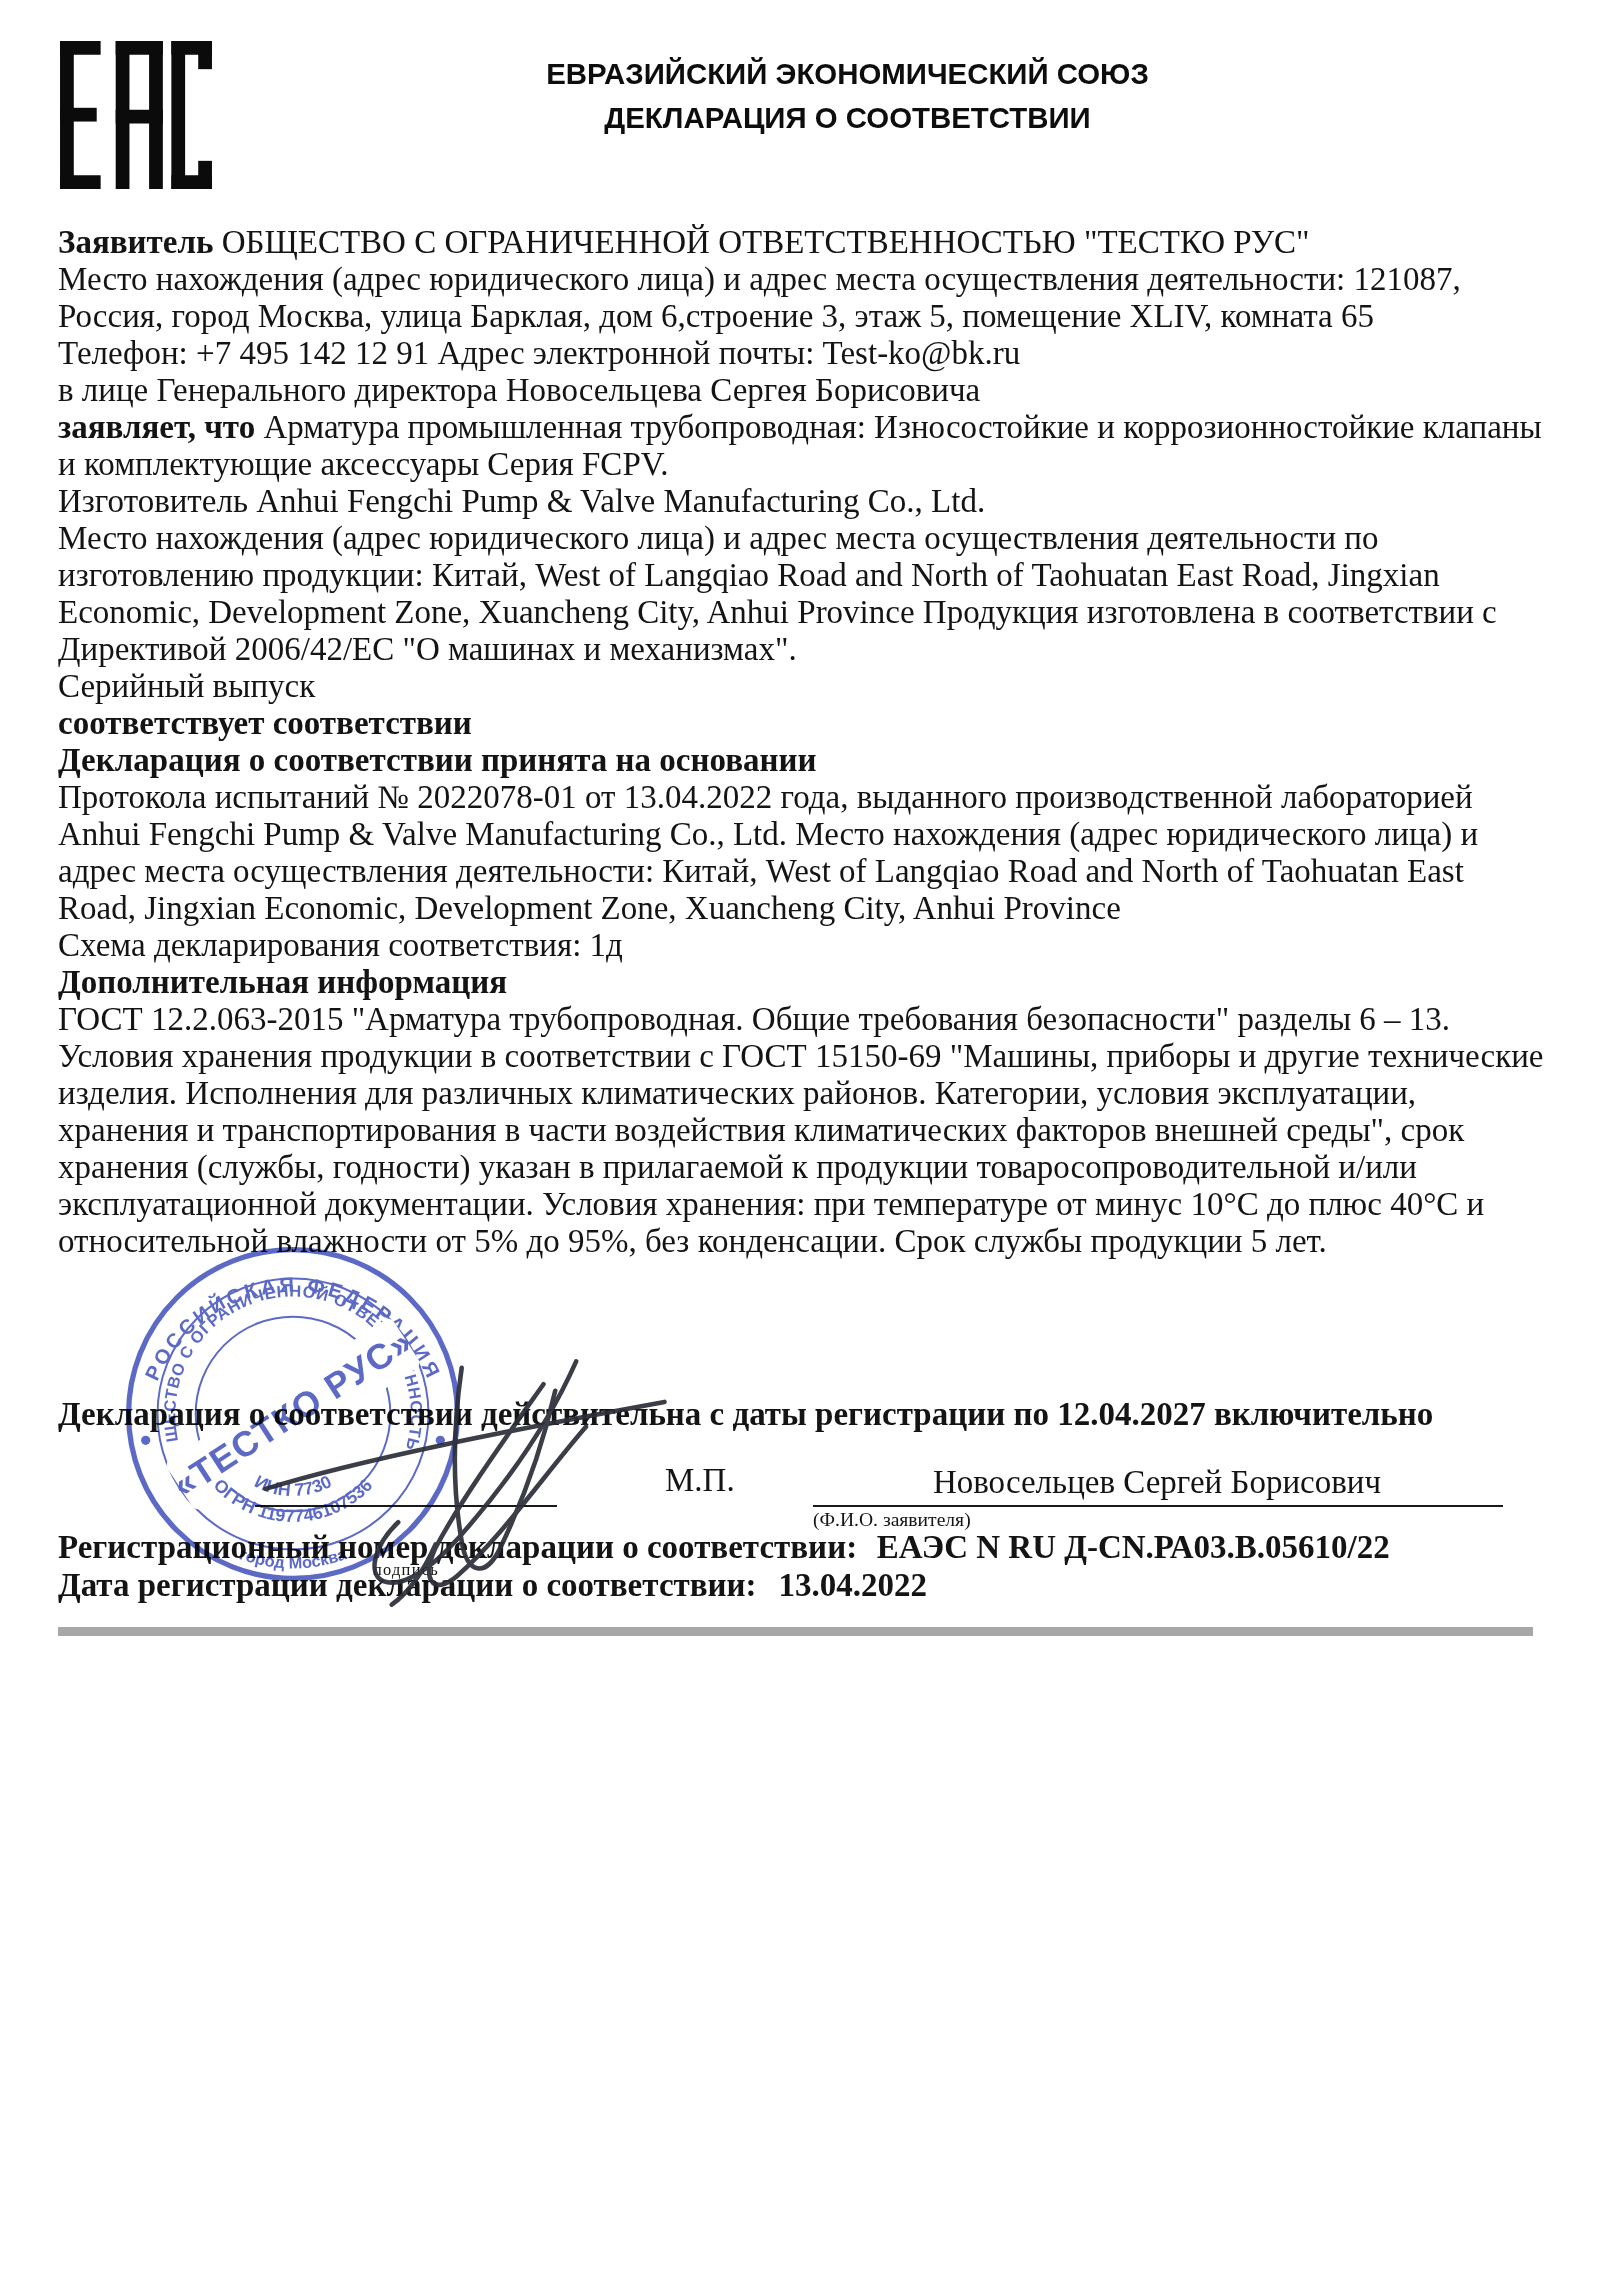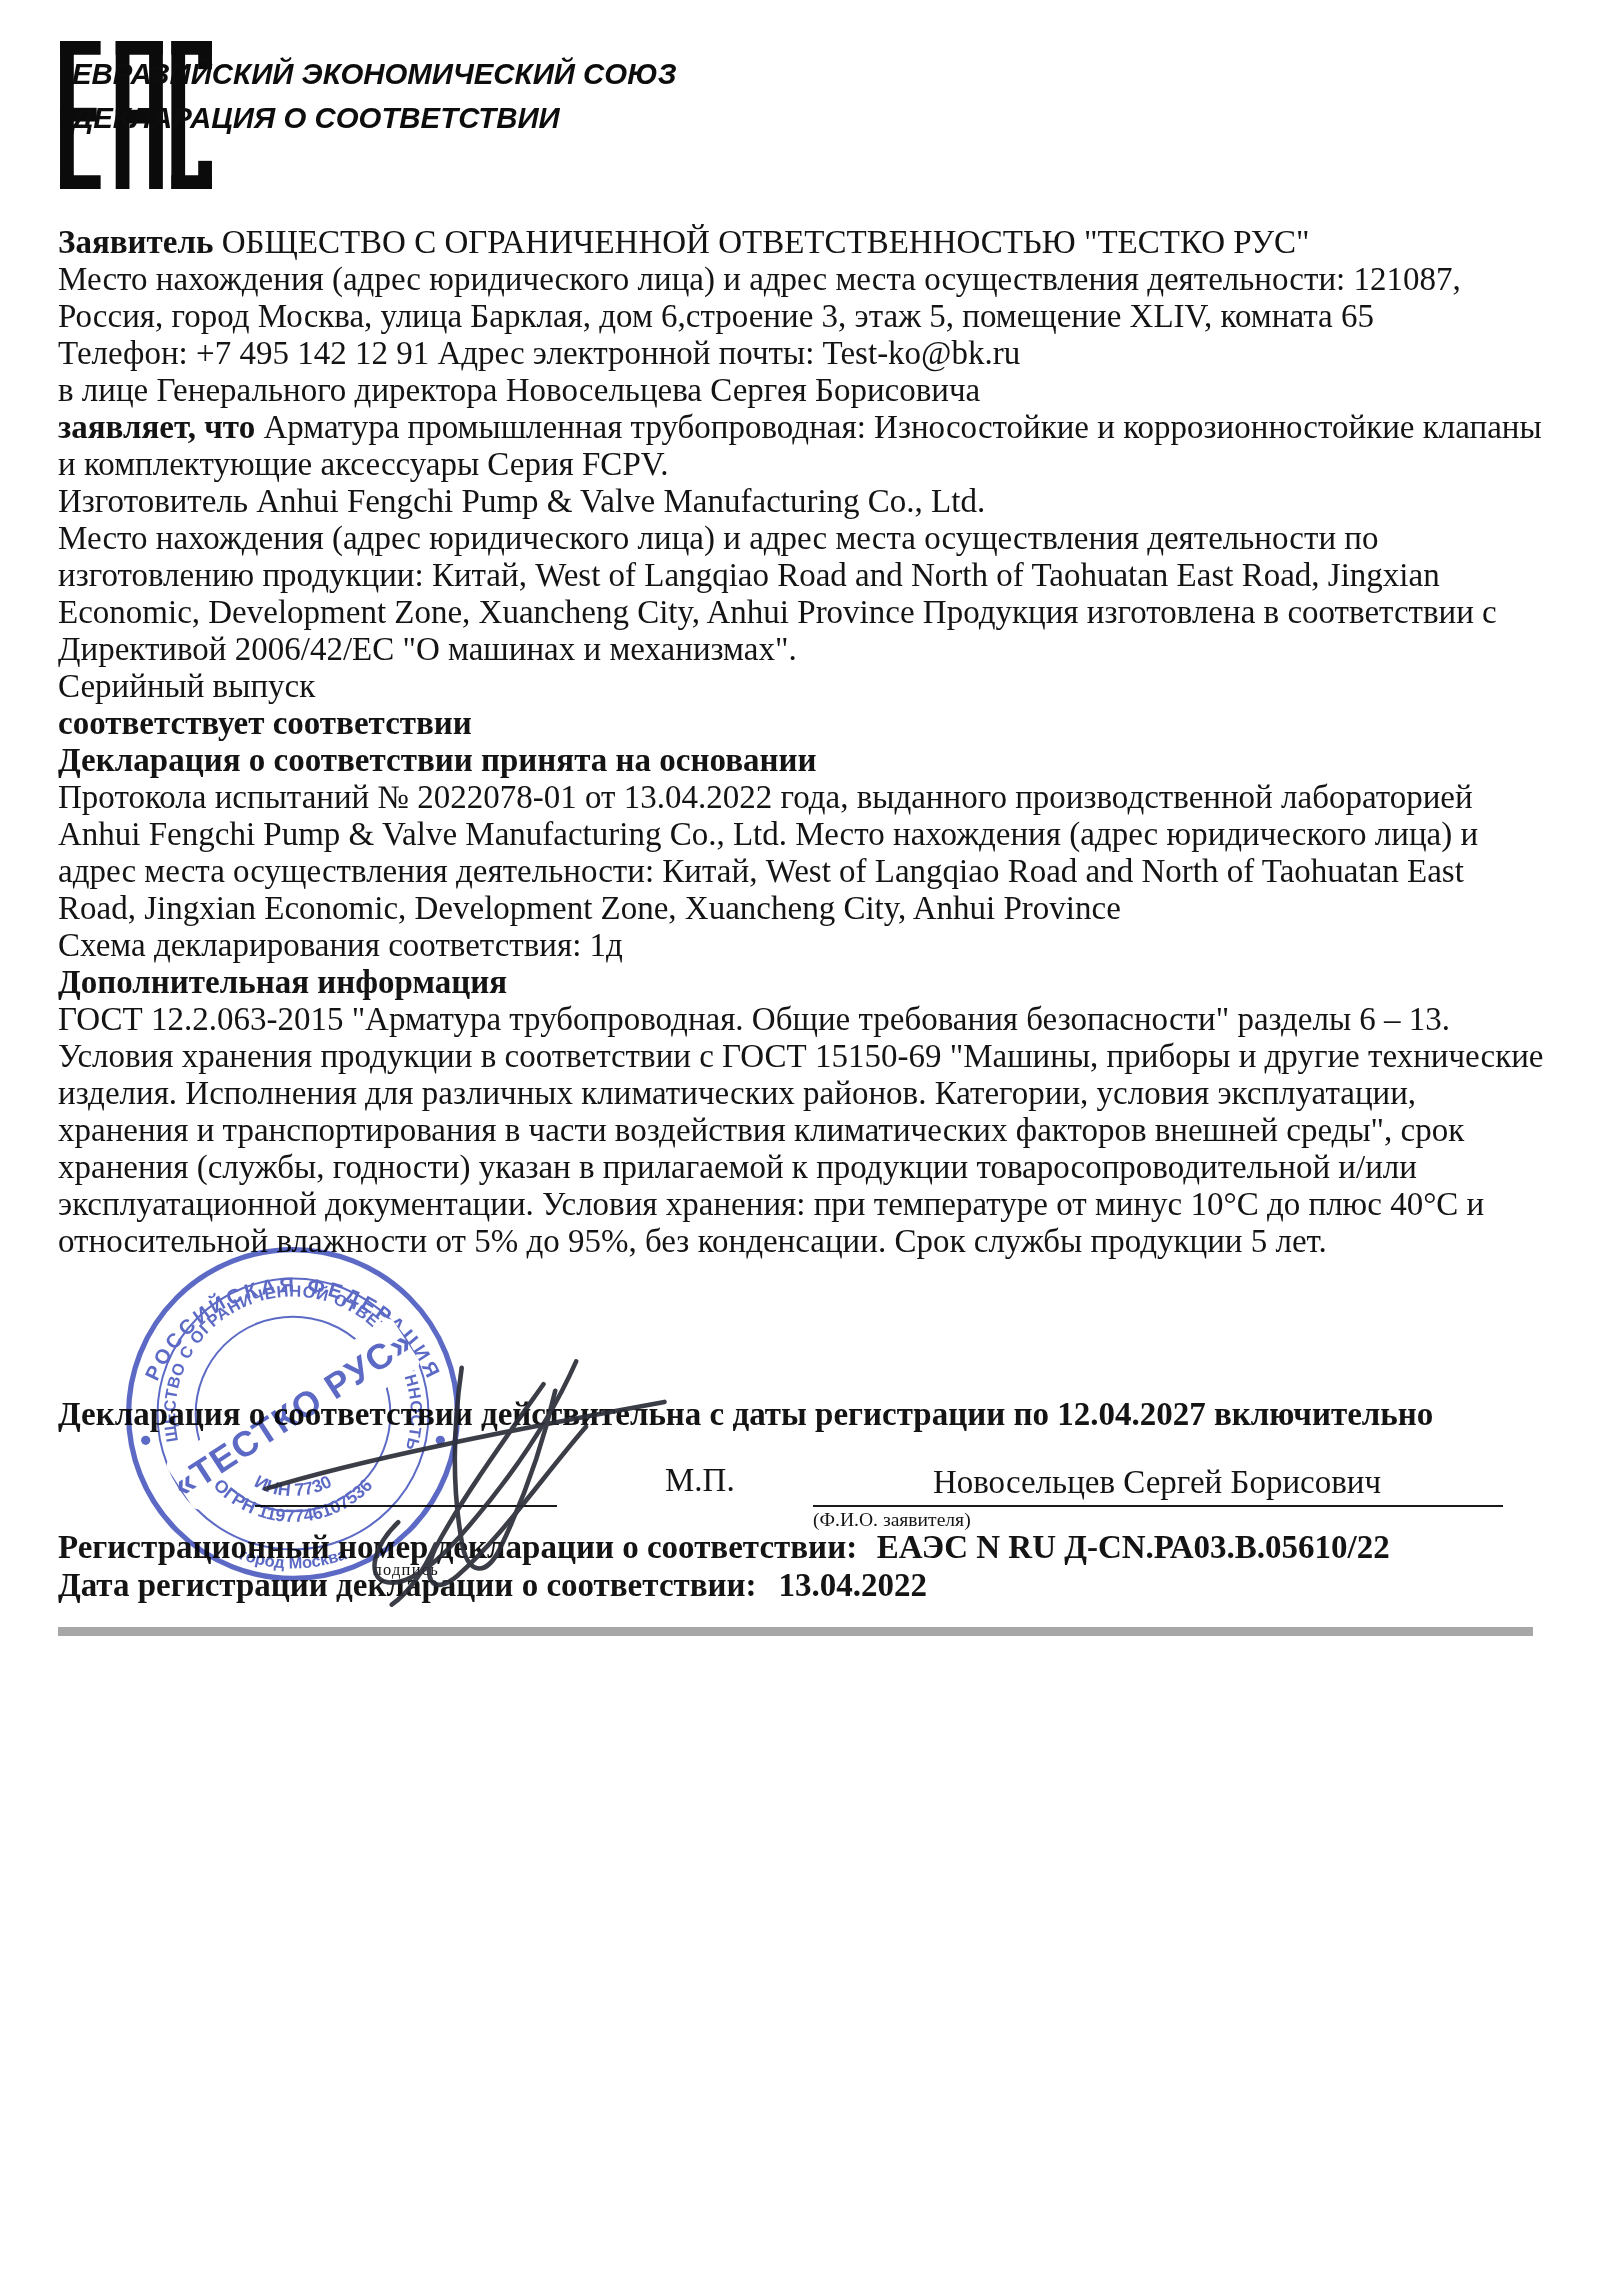--- a/index.html
+++ b/index.html
@@ -3,23 +3,23 @@
 <meta charset="utf-8">
 <style>
   html,body{margin:0;padding:0;background:#ffffff;}
   .page{position:relative;width:1623px;height:2295px;background:#fff;overflow:hidden;
         font-family:"Liberation Serif",serif;color:#141414;}
 
   
   .eac{position:absolute;left:60px;top:41px;width:152px;height:148px;z-index:2;}
 
   
-  .titles{position:absolute;left:72px;top:52px;width:1551px;
+  .titles{position:absolute;left:72px;top:52px;width:1551px;text-align:center;
           font-family:"Liberation Sans",sans-serif;font-weight:bold;
-          font-size:29.4px;line-height:44px;color:#0d0d0d;z-index:2;font-style:italic;}
+          font-size:29.4px;line-height:44px;color:#0d0d0d;z-index:2;}
 
   
   .content{position:absolute;left:58px;top:224px;width:1487px;
            font-size:33px;line-height:37px;z-index:1;}
   .content p{margin:0;padding:0;}
 
   .validity{position:absolute;left:58px;top:1396px;width:1487px;
             font-weight:bold;font-size:33px;line-height:37px;z-index:2;}
 
   

